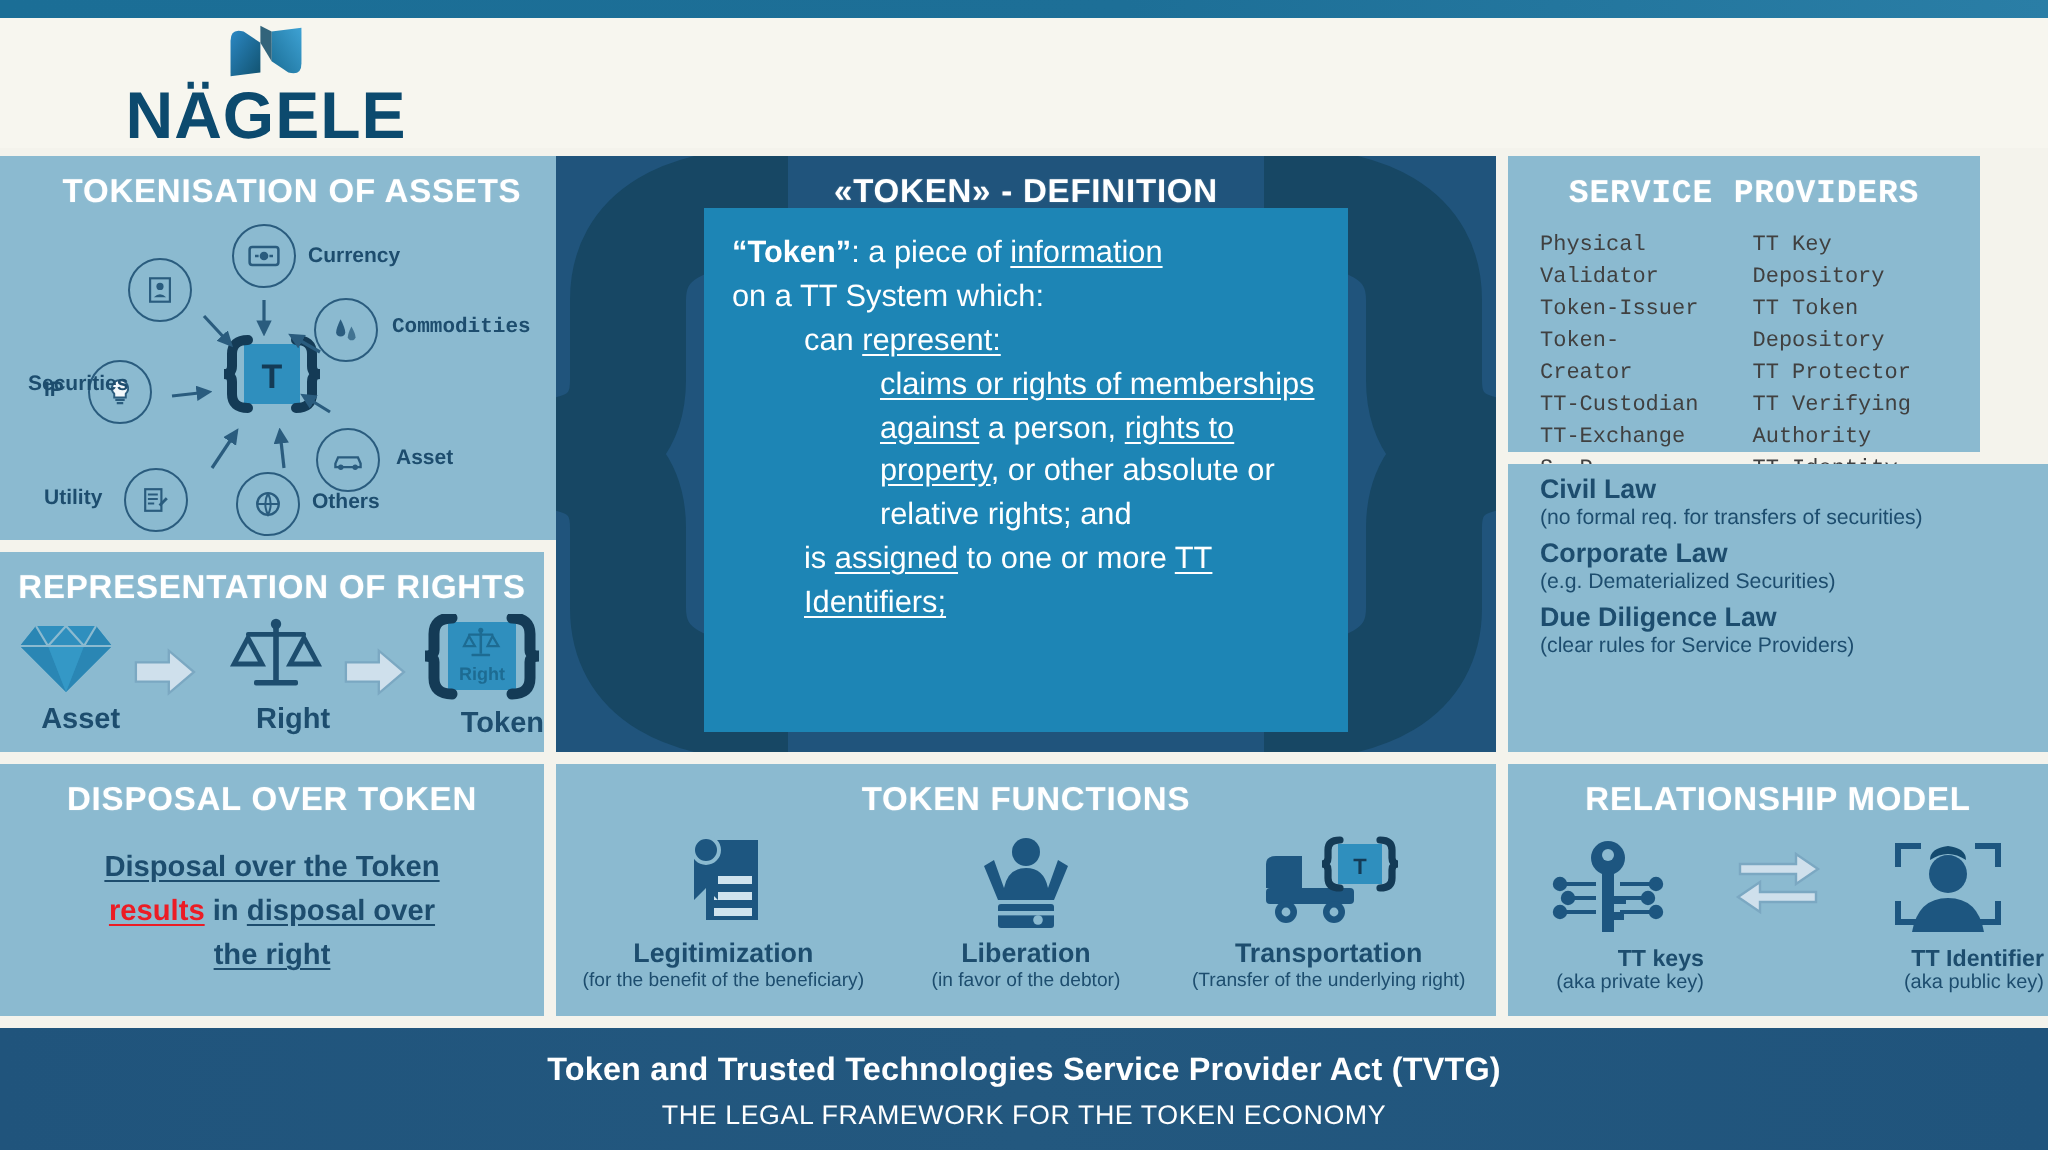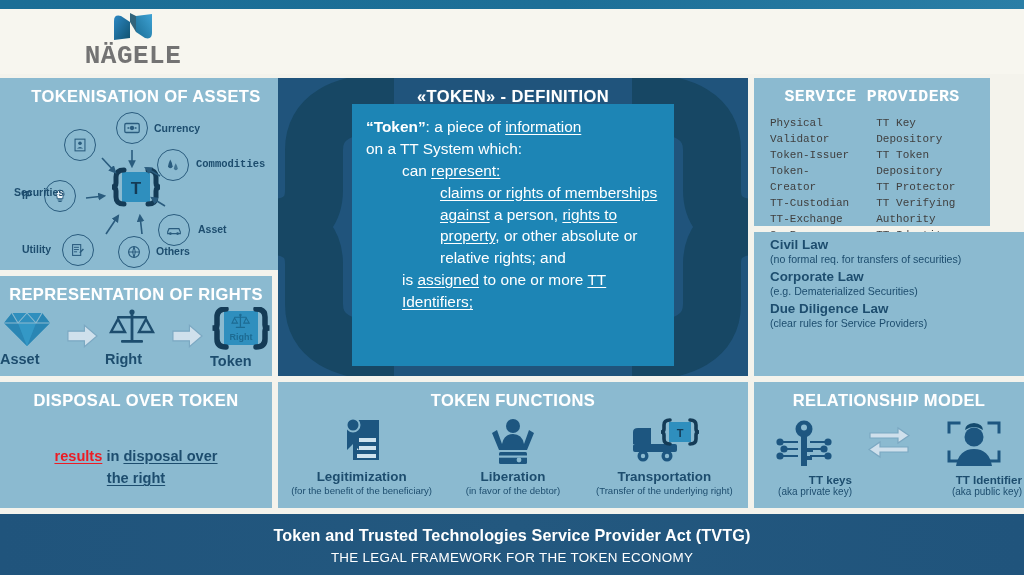--- a/index.html
+++ b/index.html
@@ -22,23 +22,23 @@
     position: absolute; left: 0; top: 9px; width: 1024px; height: 65px;
     background: #f7f6ef;
   }
   .logo-wrap {
     position: absolute; left: 58px; top: 3px;
     width: 150px; height: 62px;
     display: flex; flex-direction: column; align-items: center; justify-content: flex-start;
   }
   .logo-mark { width: 46px; height: 30px; display: block; }
   .logo-word {
-    font-size: 26px; font-weight: bold; letter-spacing: 0.5px;
-    color: #737373; line-height: 1; margin-top: 1px;
-    font-family: Liberation Mono, monospace;
+    font-size: 33px; font-weight: bold; letter-spacing: 0.5px;
+    color: #0c4a6e; line-height: 1; margin-top: 1px;
+    font-family: Liberation Sans, sans-serif;
   }
 
   
   .panel { position: absolute; background: #8bbad0; }
   .panel-title {
     color: #ffffff; font-weight: bold; text-align: center;
     font-size: 16.5px; letter-spacing: 0.4px; padding-top: 9px;
     text-shadow: 0 0 1px rgba(255,255,255,.25);
   }
 
@@ -64,21 +64,21 @@
   }
   .tok-core {
     position: absolute; left: 112px; top: 60px; width: 48px; height: 42px;
   }
 
   
   .rights-row {
     position: relative; display: flex; align-items: flex-start; justify-content: center;
     gap: 6px; margin-top: 3px;
   }
-  .rights-item { text-align: left; width: 62px; }
+  .rights-item { text-align: right; width: 62px; }
   .rights-item .cap {
     font-size: 14.5px; font-weight: bold; color: #1d4d6e; margin-top: -2px; display: block;
   }
   .arrow-fat { margin-top: 16px; }
 
   
   .def-inner {
     position: absolute; left: 74px; top: 26px; width: 322px; height: 262px;
     background: #1d85b5;
   }
@@ -381,21 +381,21 @@
       <div class="lc-head">Corporate Law</div>
       <div class="lc-sub">(e.g. Dematerialized Securities)</div>
       <div class="lc-head">Due Diligence Law</div>
       <div class="lc-sub">(clear rules for Service Providers)</div>
     </div>
   </div>
 
   <div class="panel" id="p-disposal">
     <div class="panel-title">DISPOSAL OVER TOKEN</div>
     <div class="disposal-text">
-      <br>
+      <span class="u">Disposal over the Token</span><br>
       <span class="red u">results</span><span> in </span><span class="u">disposal over</span><br>
       <span class="u">the right</span>
     </div>
   </div>
 
   <div class="panel" id="p-functions">
     <div class="panel-title">TOKEN FUNCTIONS</div>
     <div class="tf-row">
 
       <div class="tf-item">

